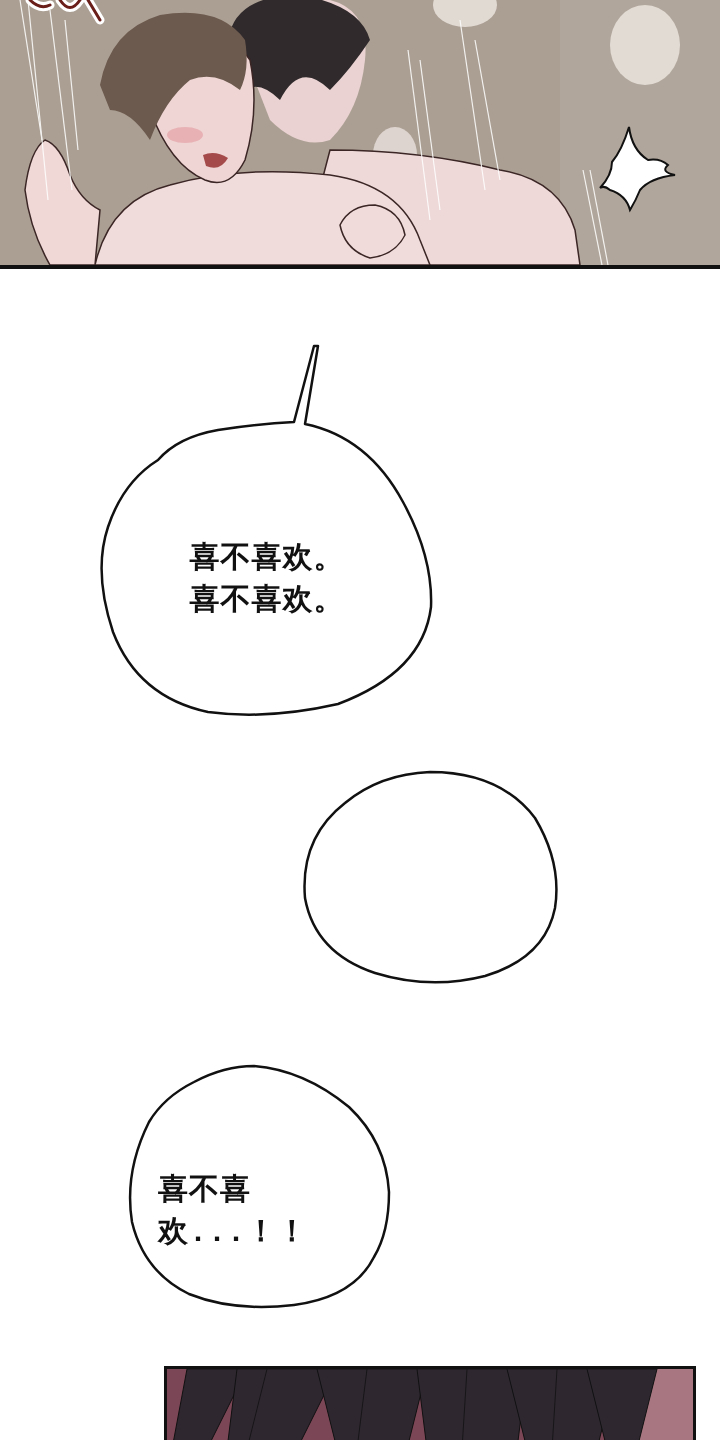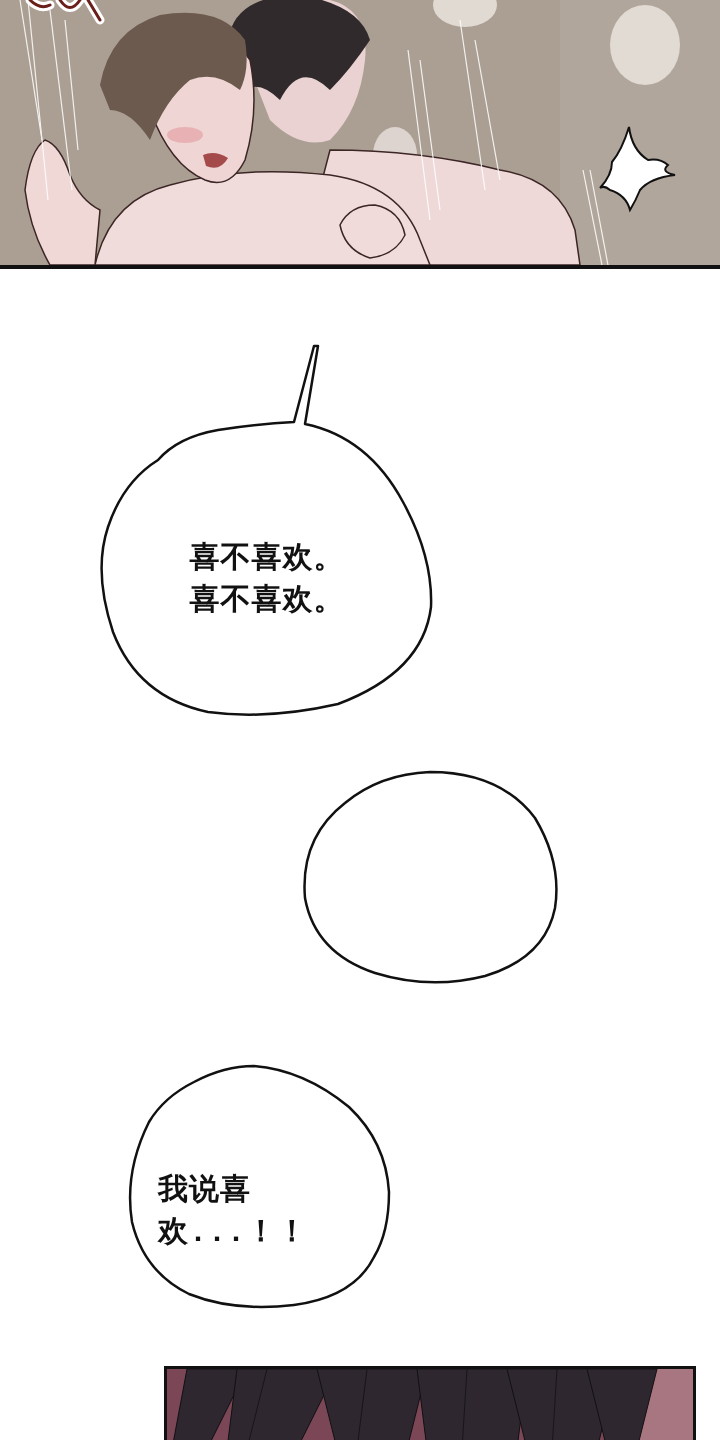--- a/index.html
+++ b/index.html
@@ -88,21 +88,21 @@
 <div class="bubble" style="left:300px; top:768px; width:260px; height:218px;">
   <svg width="260" height="218" viewBox="0 0 260 218">
     <path d="M130 4 Q200 4 235 50 Q262 95 255 140 Q245 190 185 208 Q130 222 75 205 Q15 185 5 130 Q0 70 45 35 Q80 6 130 4 Z" fill="#ffffff" stroke="#111" stroke-width="2.5"></path>
   </svg>
 </div>
 
 <div class="bubble" style="left:124px; top:1062px; width:270px; height:250px;">
   <svg width="270" height="250" viewBox="0 0 270 250">
     <path d="M130 4 Q180 8 225 45 Q262 80 265 130 Q265 170 250 195 Q230 235 170 243 Q110 250 65 232 Q20 210 8 160 Q0 110 25 60 Q40 35 70 20 Q100 4 130 4 Z" fill="#ffffff" stroke="#111" stroke-width="2.5"></path>
   </svg>
-  <div class="text" style="top:108px; text-align:left; padding-left:34px;">我说喜欢...！！</div>
+  <div class="text" style="top:108px; text-align:left; padding-left:34px;">喜不喜欢...！！</div>
 </div>
 
 <div class="panel-bottom">
   <svg width="532" height="80" viewBox="0 0 532 80">
     <rect width="532" height="80" fill="#7b4655"></rect>
     <rect x="470" y="0" width="62" height="80" fill="#a77680"></rect>
     <g fill="#2e2730" stroke="#111" stroke-width="1">
       <path d="M20 0 L80 0 L40 80 L5 80 Z"></path>
       <path d="M70 0 L170 0 L130 80 L60 80 Z"></path>
       <path d="M150 0 L260 0 L240 80 L170 80 Z"></path>

